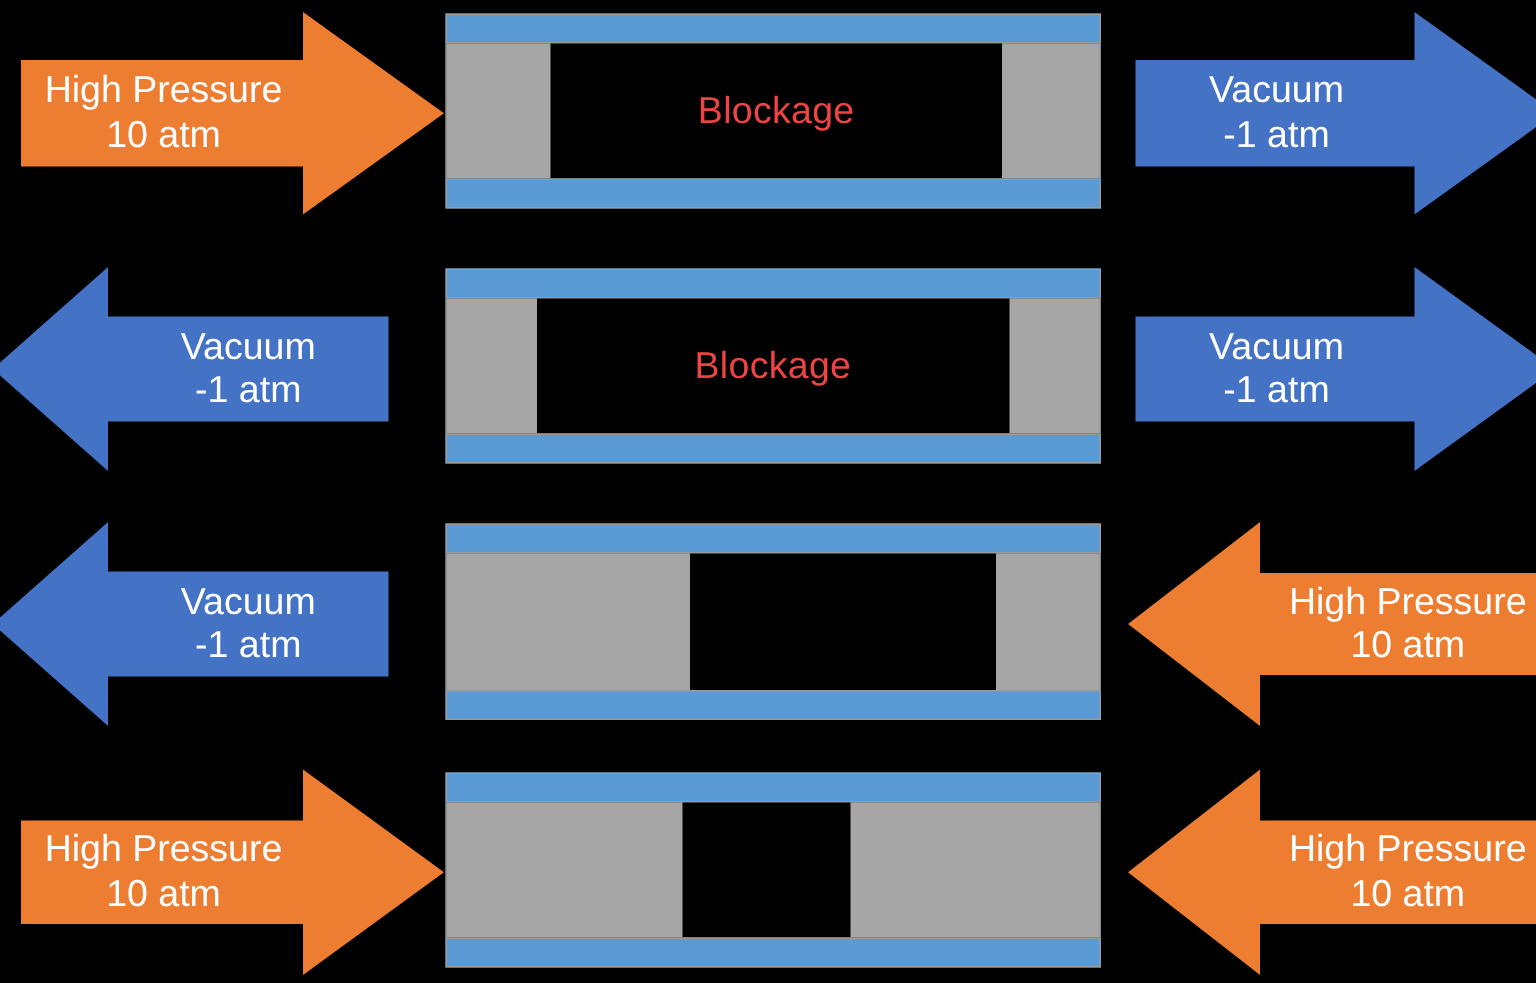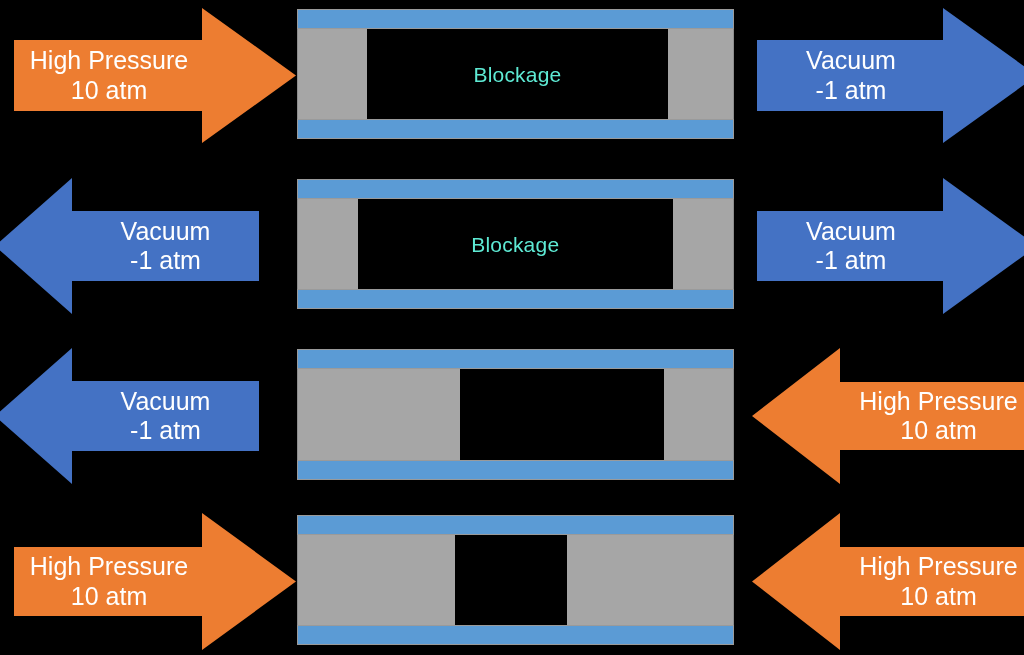--- a/index.html
+++ b/index.html
@@ -43,22 +43,22 @@
     box-sizing: border-box;
   }
   .blockage {
     position: absolute;
     background: #000000;
     display: flex;
     align-items: center;
     justify-content: center;
   }
   .blockage-label {
-    color: #5eead4;
-    font-size: 21px;
+    color: #ef4444;
+    font-size: 25px;
     line-height: 1;
     white-space: nowrap;
     letter-spacing: 0.2px;
   }
 
   
   .arrow {
     position: absolute;
     display: block;
   }

